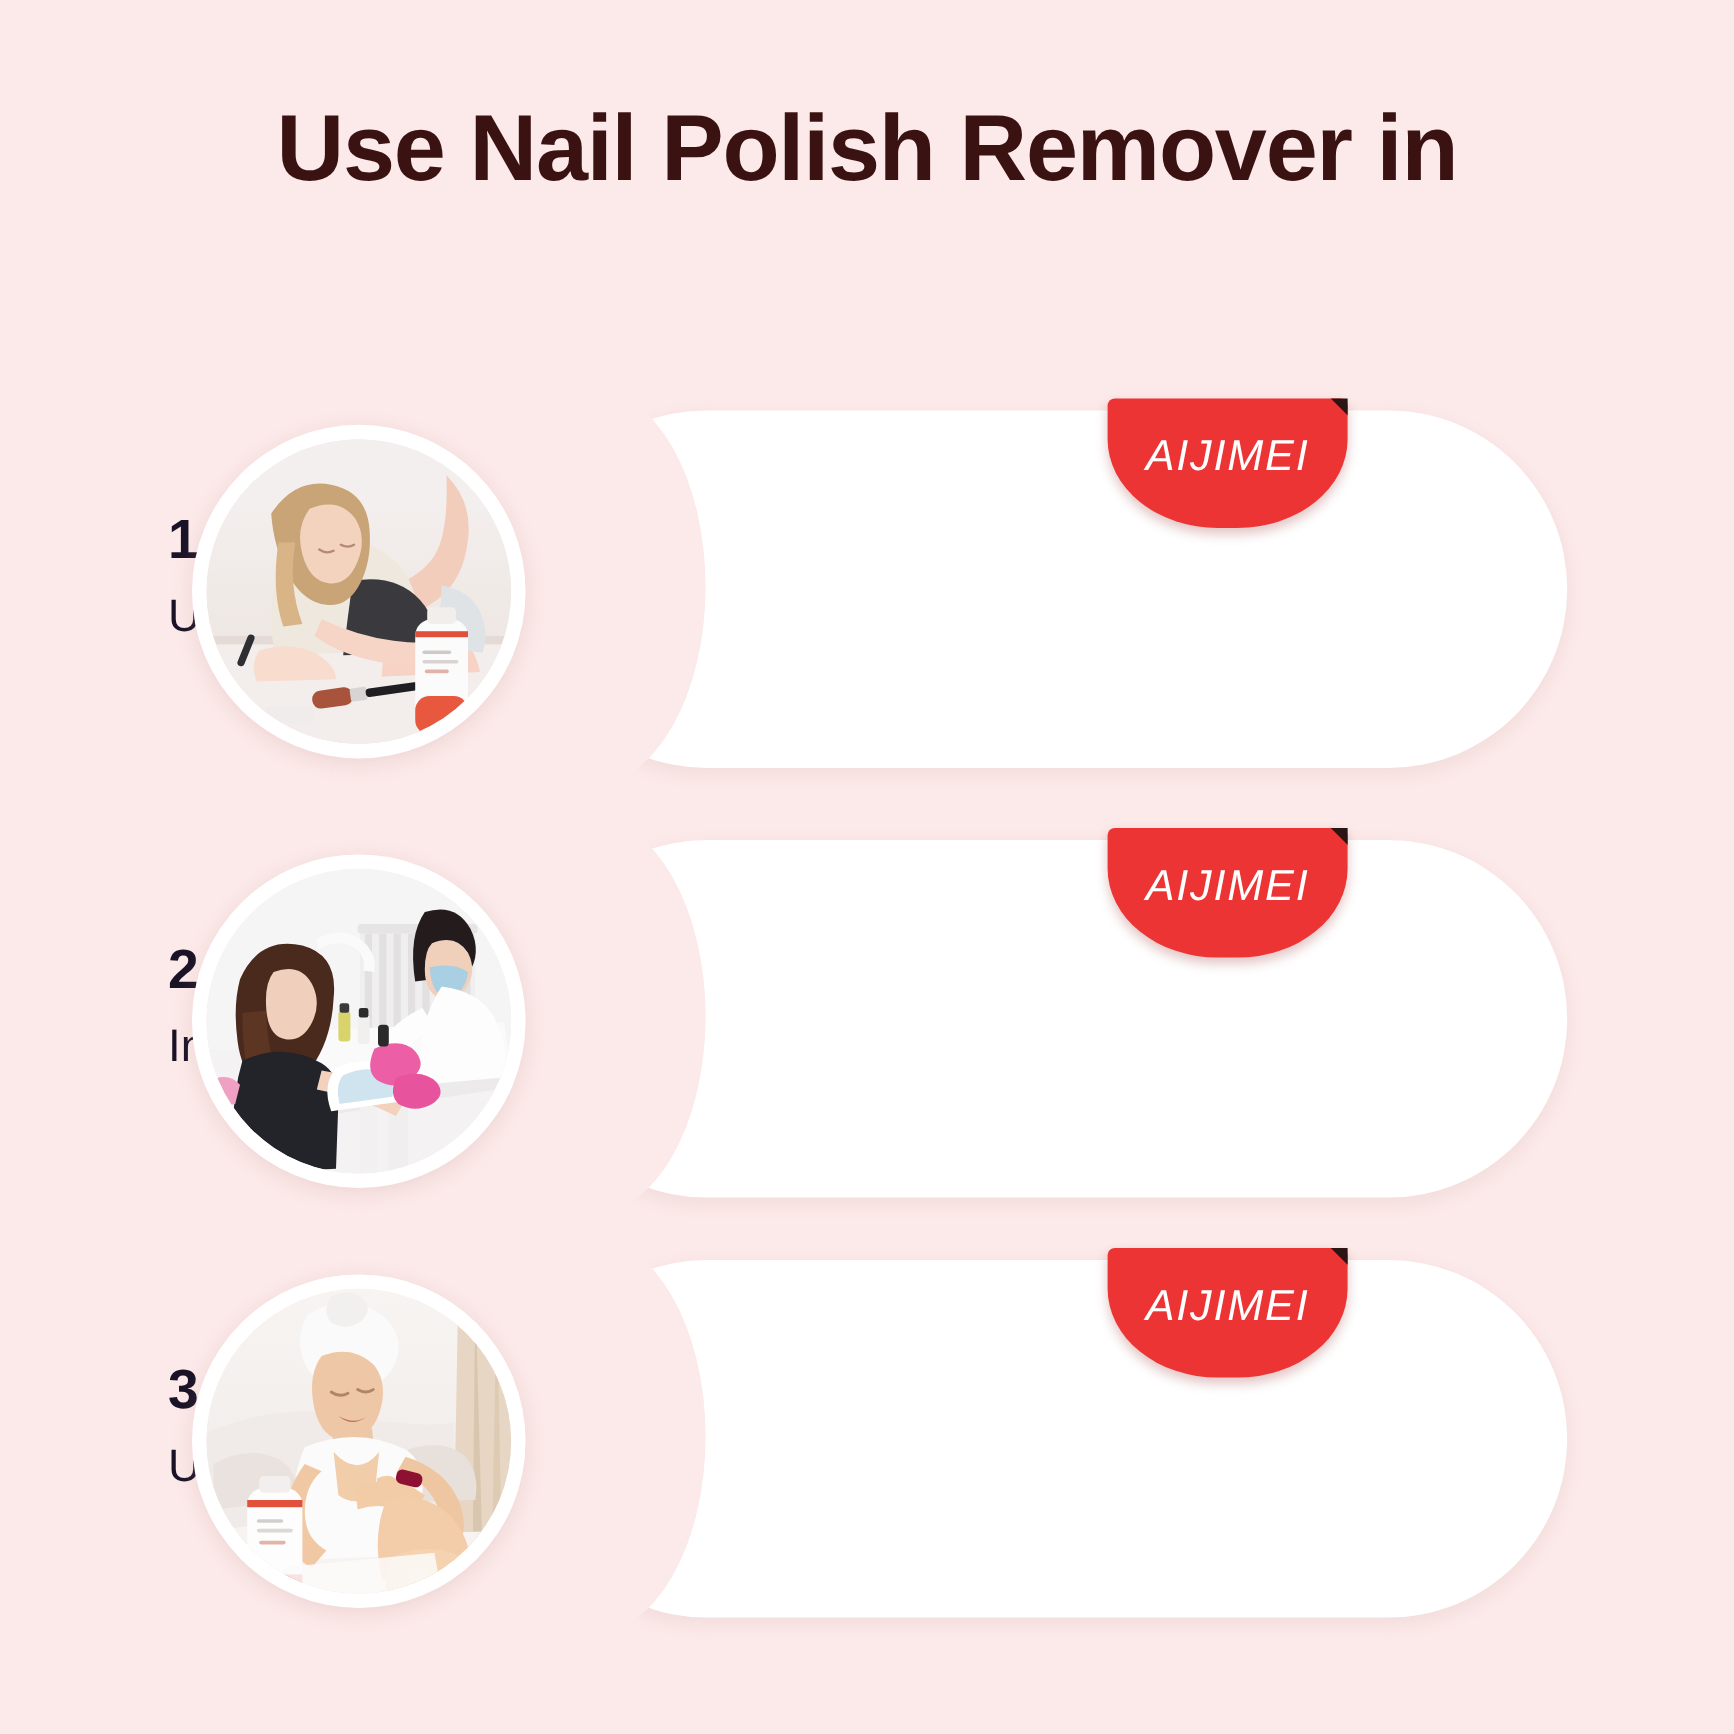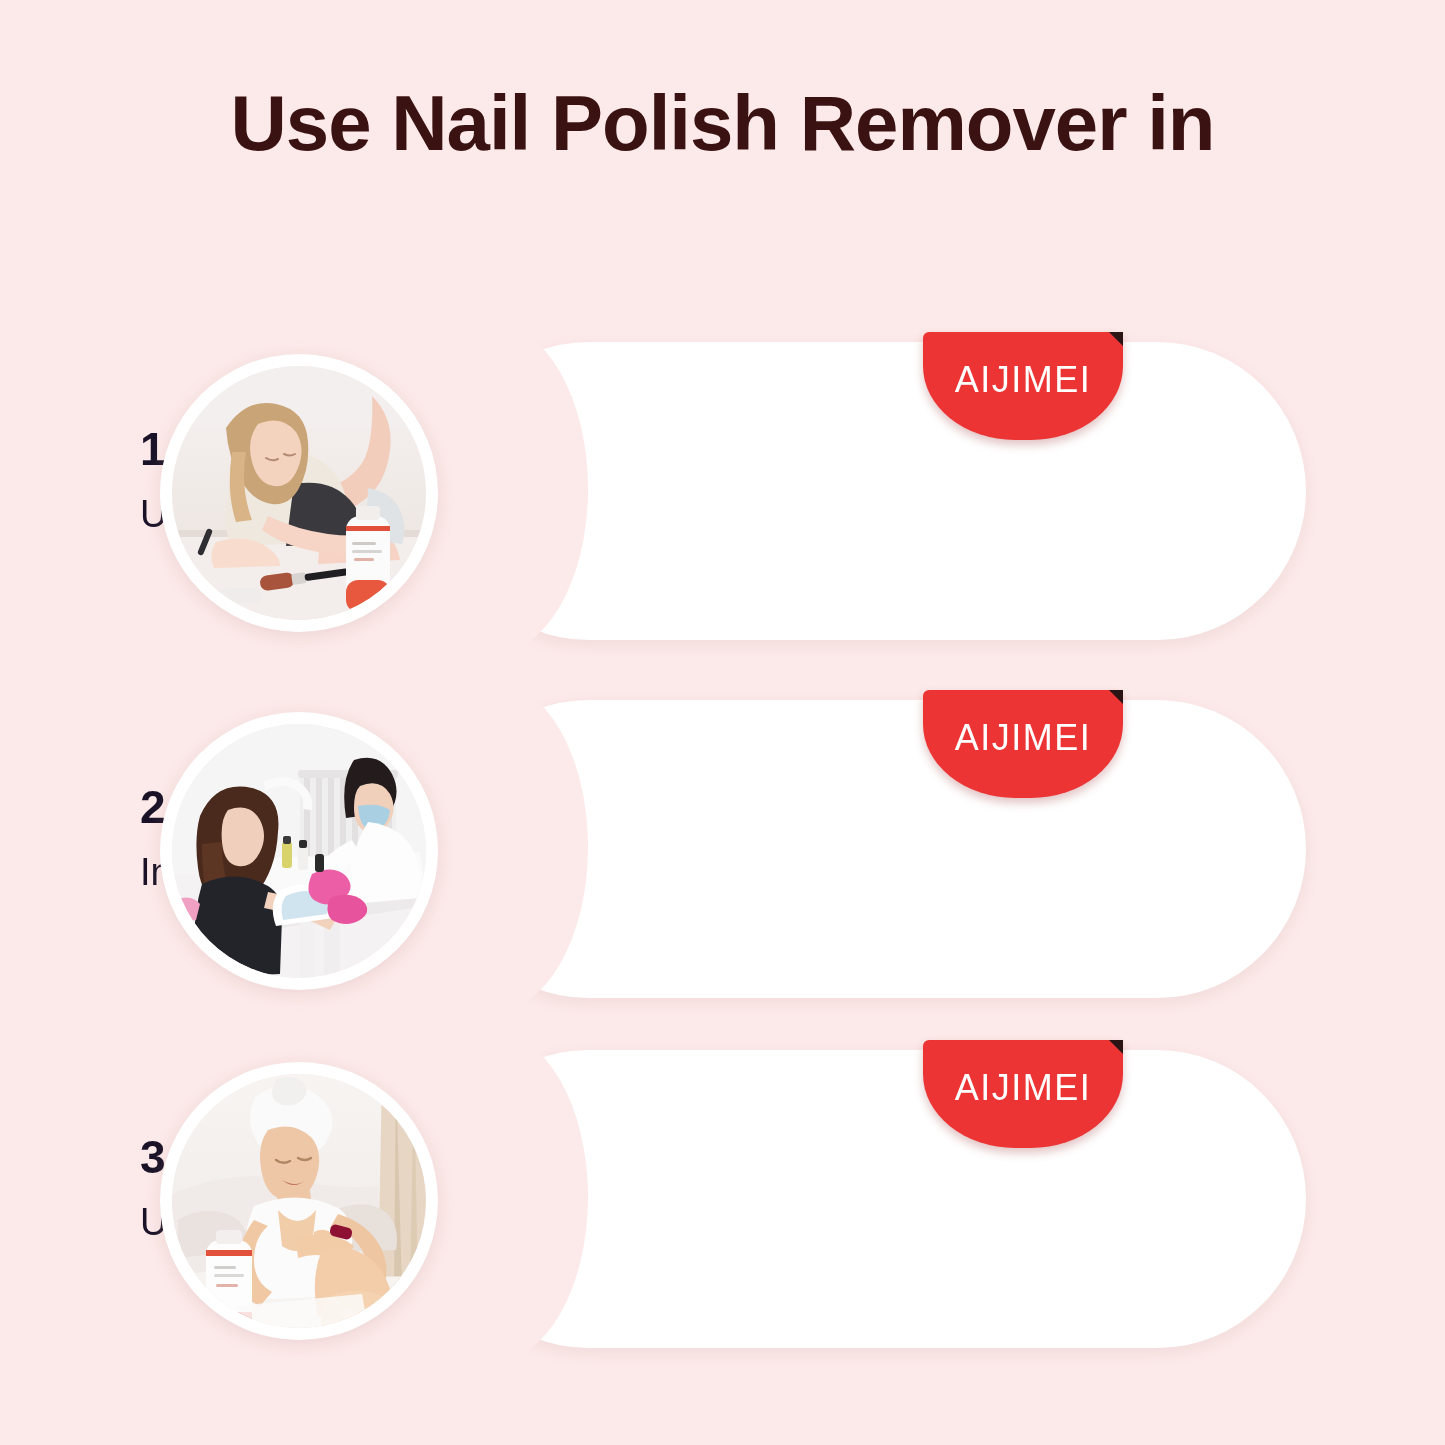--- a/index.html
+++ b/index.html
@@ -109,20 +109,21 @@
     white-space:nowrap;
   }
 
   
   .badge {
     position:absolute;
     left:923px;
     width:200px;
     height:108px;
     z-index:6;
+    font-style:italic;
   }
   .badge-body {
     position:absolute;
     inset:0;
     background:#ed3434;
     border-radius:6px 6px 92px 92px / 6px 6px 74px 74px;
     box-shadow:0 5px 10px rgba(150,40,40,0.28);
   }
   .badge-fold {
     position:absolute;

